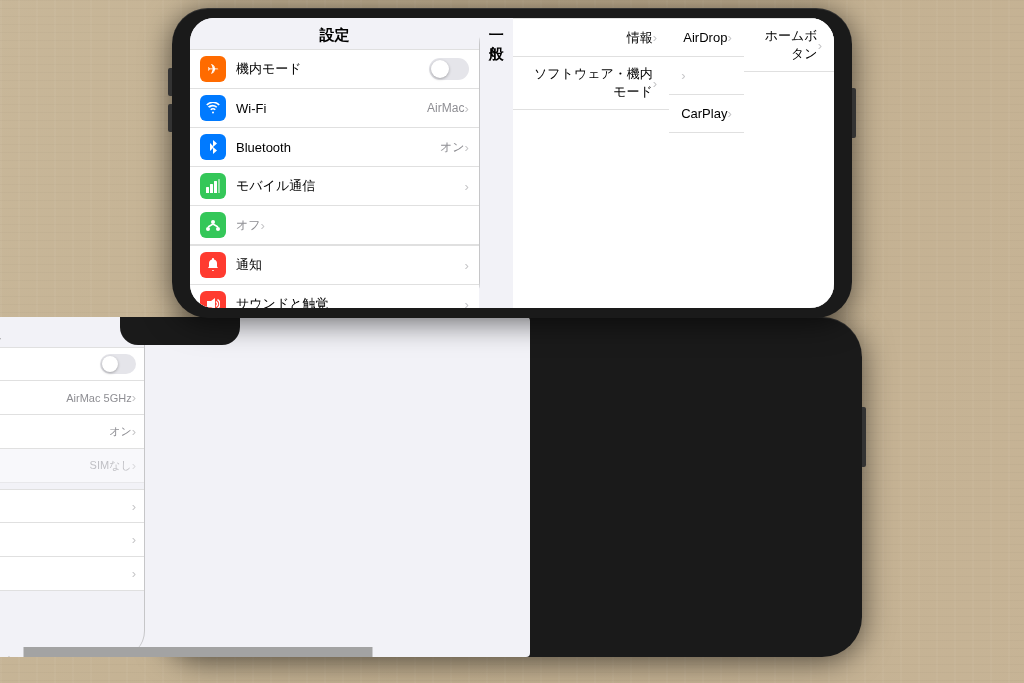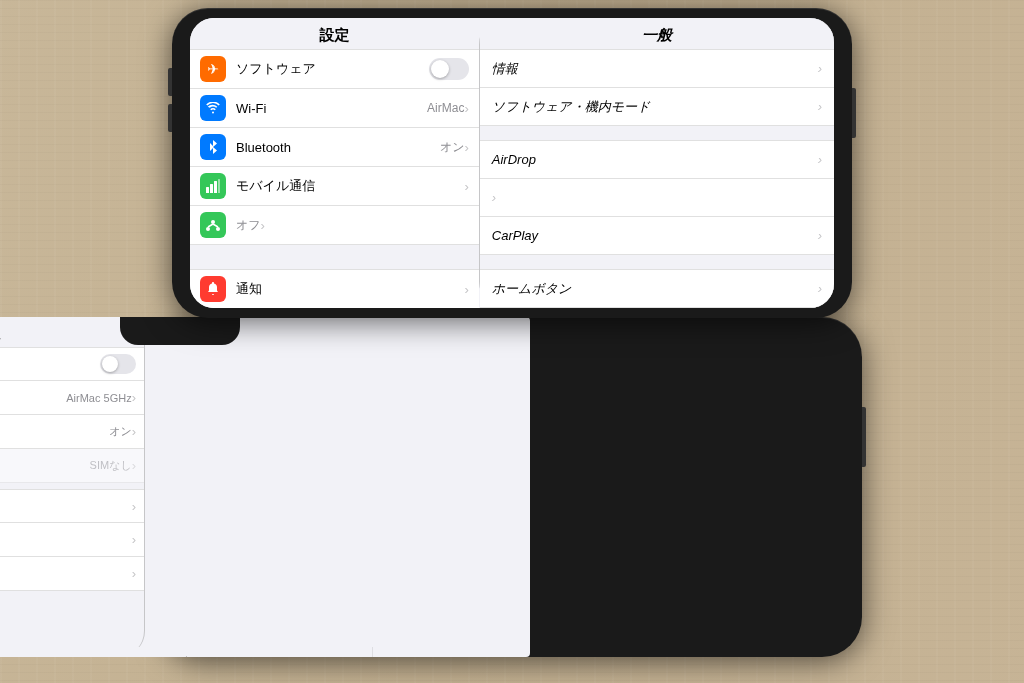--- a/index.html
+++ b/index.html
@@ -198,36 +198,36 @@
       top: 2px;
       left: 2px;
       box-shadow: 0 1px 3px rgba(0,0,0,0.3);
     }
 
     
     .general-panel {
       width: 55%;
       background: #a3a3a3;
       display: flex;
-      flex-direction: column;
-      font-style: italic;
+      flex-direction: row;
     }
 
     .general-title {
       text-align: center;
       font-size: 15px;
       font-weight: 600;
       color: #000;
       padding: 8px 4px 4px;
       background: #f2f2f7;
     }
 
     .general-section {
       background: #fff;
       border-top: 0.5px solid #e0e0e0;
+      text-align: right;
     }
 
     .general-row {
       display: flex;
       align-items: center;
       padding: 8px 12px;
       border-bottom: 0.5px solid #e0e0e0;
       background: #fff;
       min-height: 38px;
     }
@@ -270,21 +270,21 @@
   <div style="position:absolute; bottom:14px; left:50%; transform:translateX(-50%); width:30px; height:30px; background:#2a2a2a; border-radius:50%; border:2px solid #444;"></div>
 
   <div class="phone1-screen">
 
     <div class="settings-panel">
       <div class="panel-title">設定</div>
       <div class="settings-list">
 
         <div class="setting-row first-row">
           <div class="setting-icon icon-airplane">✈</div>
-          <span class="setting-label">ソフトウェア</span>
+          <span class="setting-label">機内モード</span>
           <div class="toggle">
               <div class="toggle-knob"></div>
             </div>
         </div>
 
         <div class="setting-row">
           <div class="setting-icon icon-wifi">
             <svg width="14" height="12" viewBox="0 0 14 12" fill="white">
               <path d="M7 9.5a1 1 0 1 1 0 2 1 1 0 0 1 0-2zm-2.8-2.3a3.9 3.9 0 0 1 5.6 0l-1.1 1.1a2.4 2.4 0 0 0-3.4 0L4.2 7.2zm-2.5-2.5a7 7 0 0 1 9.6 0L10.2 5.8a5.4 5.4 0 0 0-6.4 0L1.7 4.7zM.2 2.5A9.2 9.2 0 0 1 13.8 2.5L12.7 3.6A7.7 7.7 0 0 0 1.3 3.6L.2 2.5z"></path>
             </svg>
@@ -325,21 +325,21 @@
               <circle cx="2" cy="11" r="2" fill="white"></circle>
               <circle cx="12" cy="11" r="2" fill="white"></circle>
               <line x1="7" y1="6" x2="2" y2="9" stroke="white" stroke-width="1.5"></line>
               <line x1="7" y1="6" x2="12" y2="9" stroke="white" stroke-width="1.5"></line>
             </svg>
           </div>
           <span class="setting-value">オフ</span>
           <span class="chevron">›</span>
         </div>
 
-        <div class="setting-row" style="margin-top:24px; border-top:0.5px solid #e0e0e0;">
+        <div class="setting-row" style="margin-top:0; border-top:0.5px solid #e0e0e0;">
           <div class="setting-icon icon-notification">
             <svg width="12" height="14" viewBox="0 0 12 14" fill="white">
               <path d="M6 0C5.4 0 5 0.4 5 1v0.5A4 4 0 0 0 2 5.5v3L1 10h10l-1-1.5v-3A4 4 0 0 0 7 1.5V1c0-0.6-0.4-1-1-1zm-1 12a1 1 0 0 0 2 0H5z"></path>
             </svg>
           </div>
           <span class="setting-label">通知</span>
           <span class="chevron">›</span>
         </div>
 
         <div class="setting-row">

